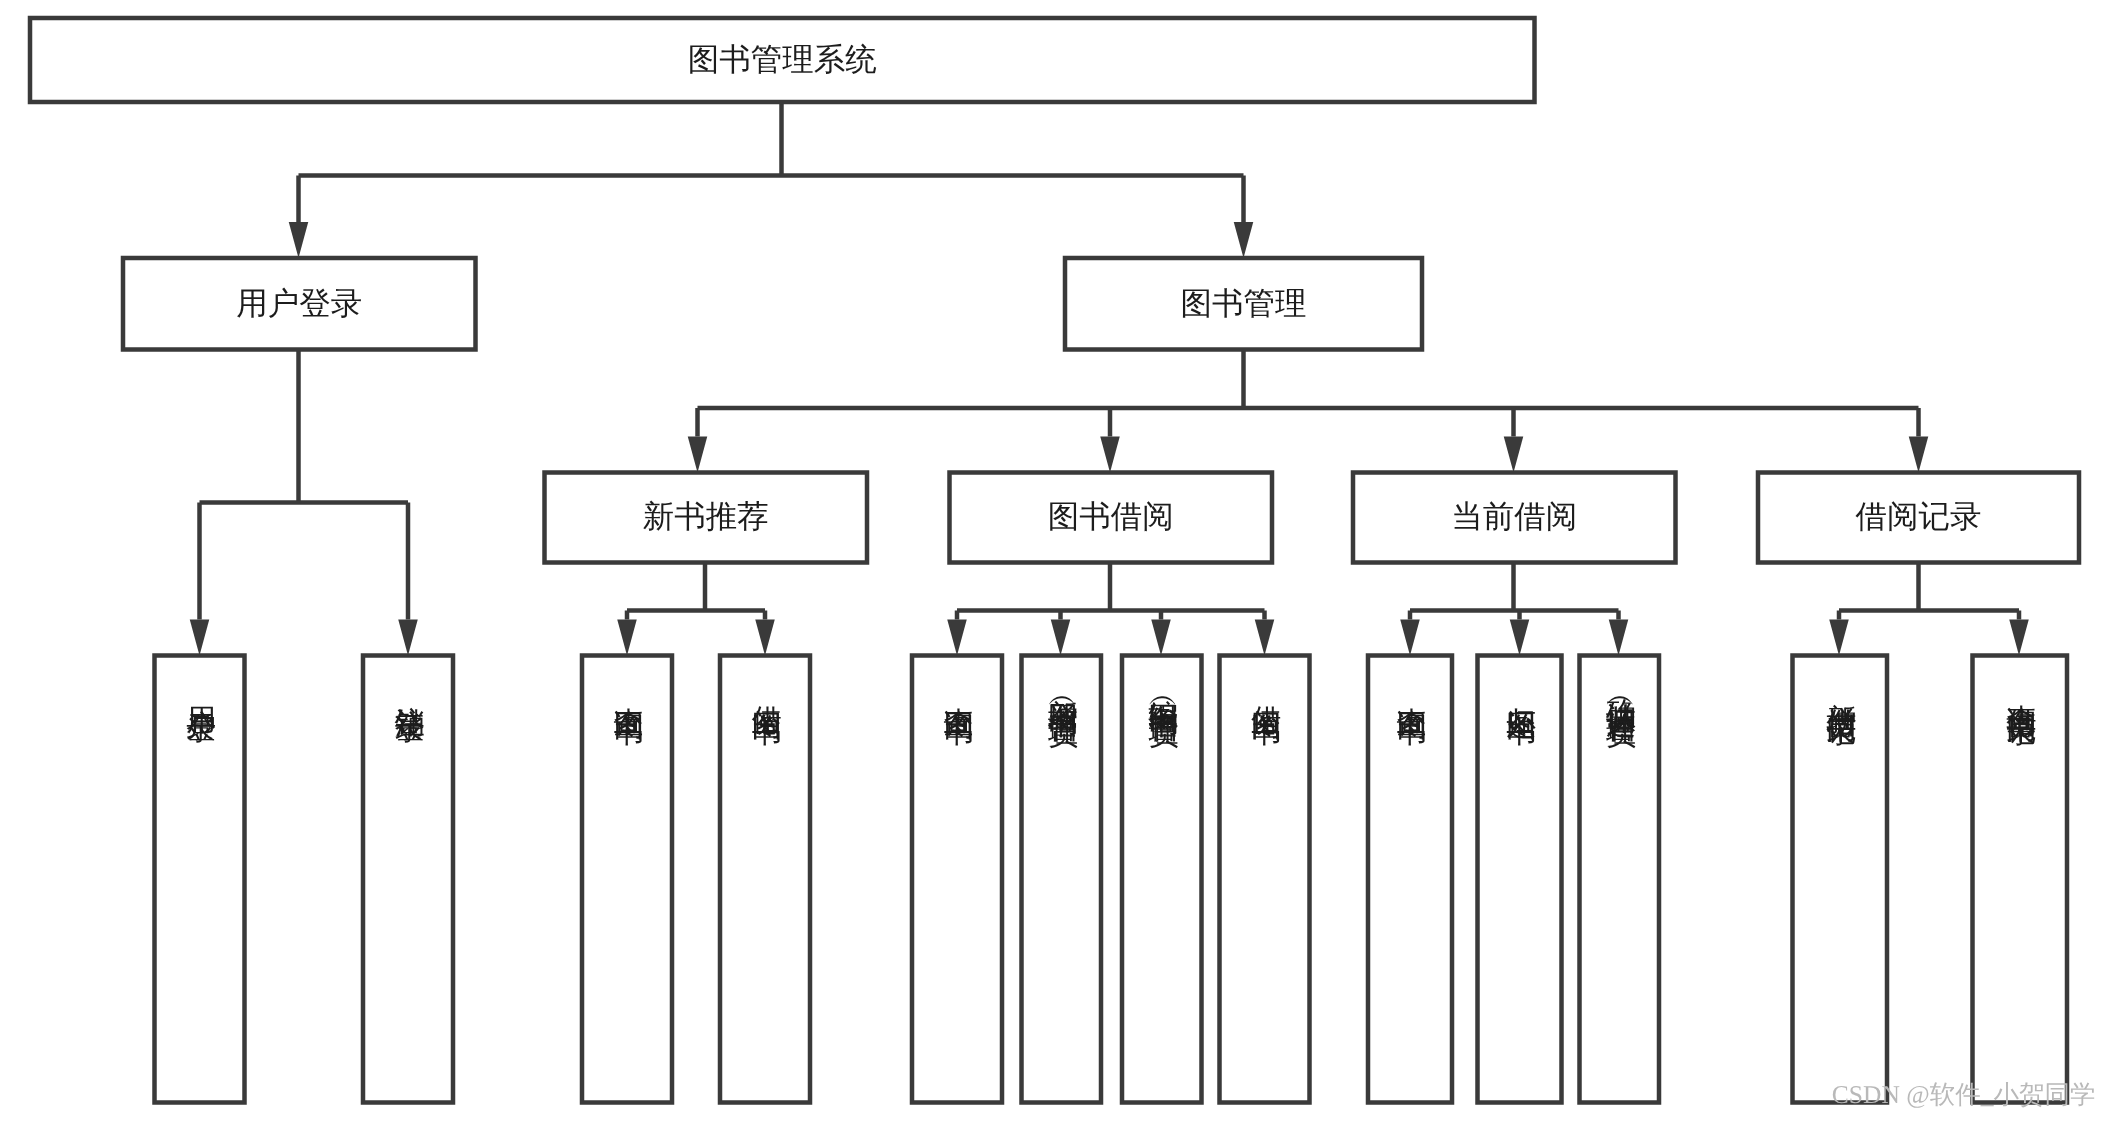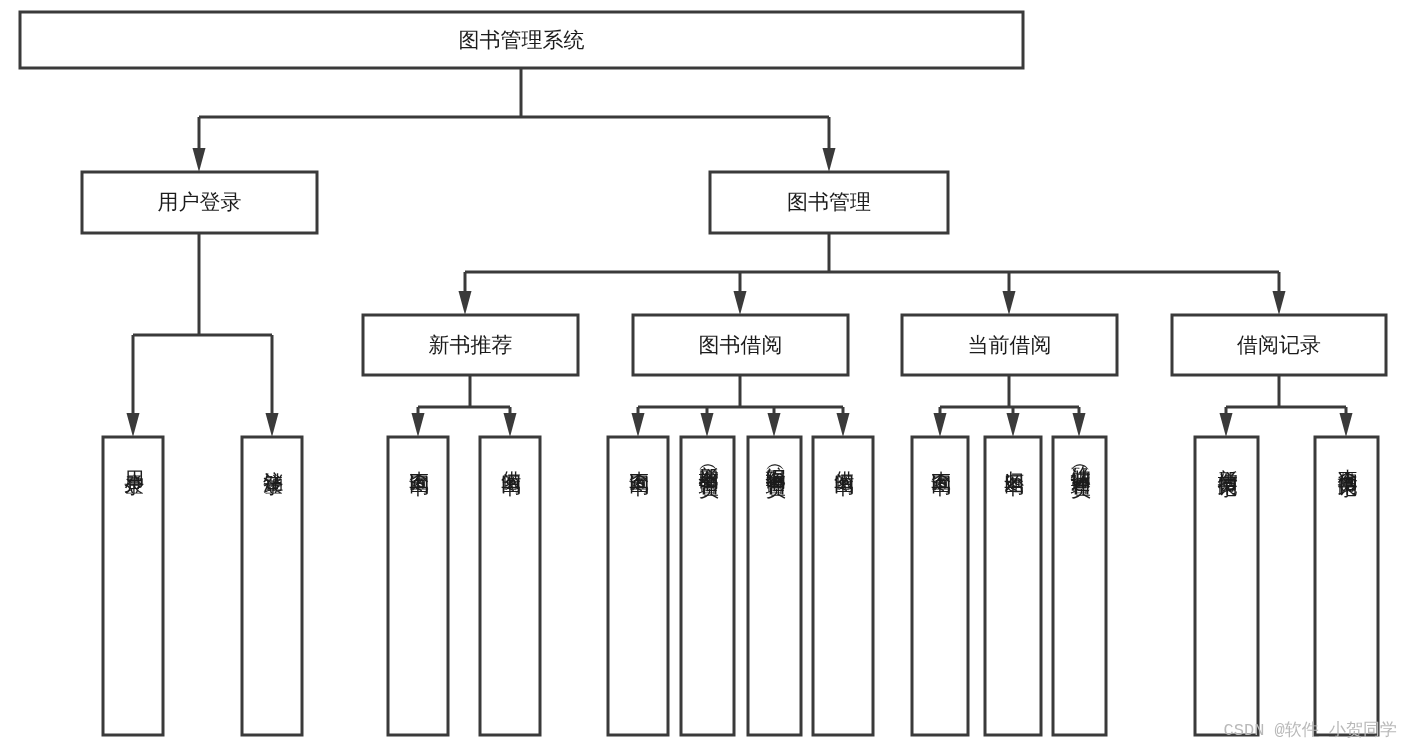--- a/index.html
+++ b/index.html
@@ -57,21 +57,21 @@
     writing-mode: vertical-rl;
     text-orientation: upright;
     letter-spacing: 2px;
   }
   .watermark {
     position: absolute;
     right: 8px;
     bottom: 6px;
     color: #b9b9b9;
     font-size: 17px;
-    font-family: Liberation Mono, monospace;
+    font-family: Liberation Serif, serif;
     white-space: nowrap;
     user-select: none;
   }
 </style>
 </head>
 <body>
 
 <div id="diagram-root">
   <svg class="diagram-canvas" id="diagram-canvas" viewBox="0 0 1405 747" xmlns="http://www.w3.org/2000/svg">
       <g>

